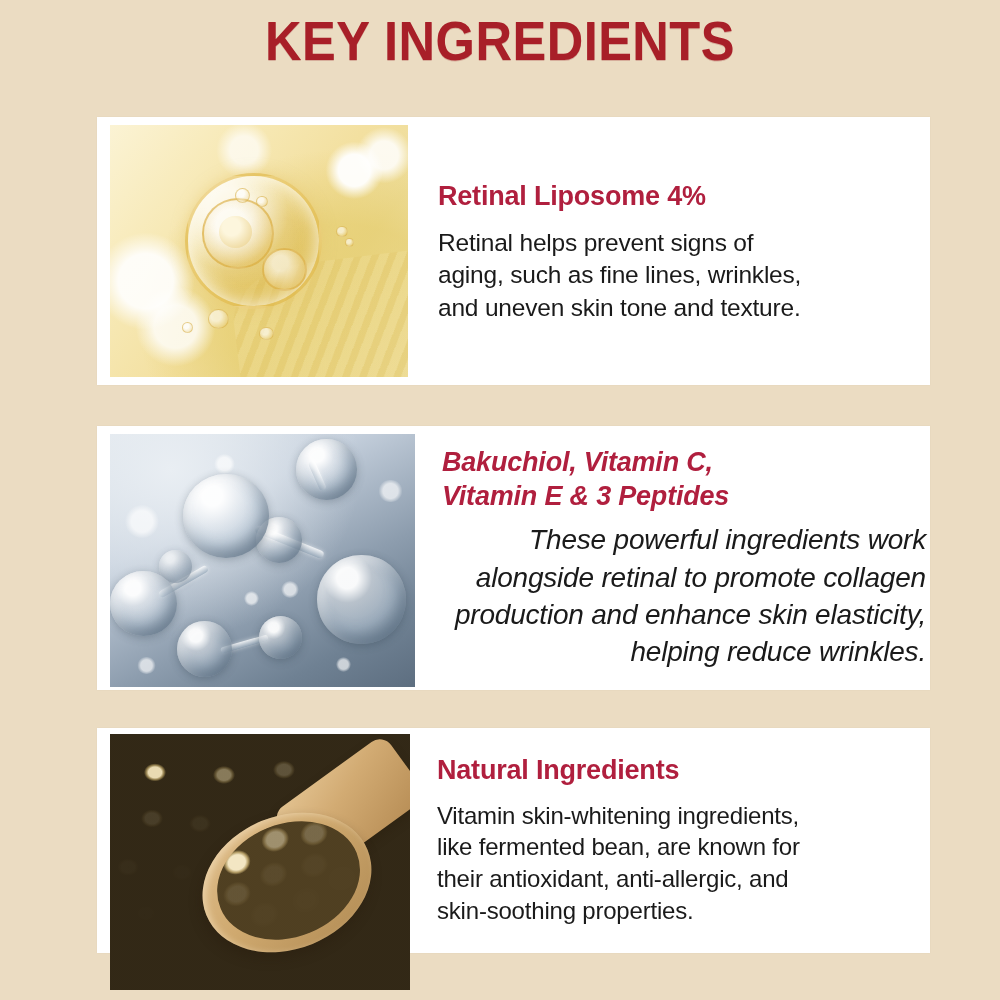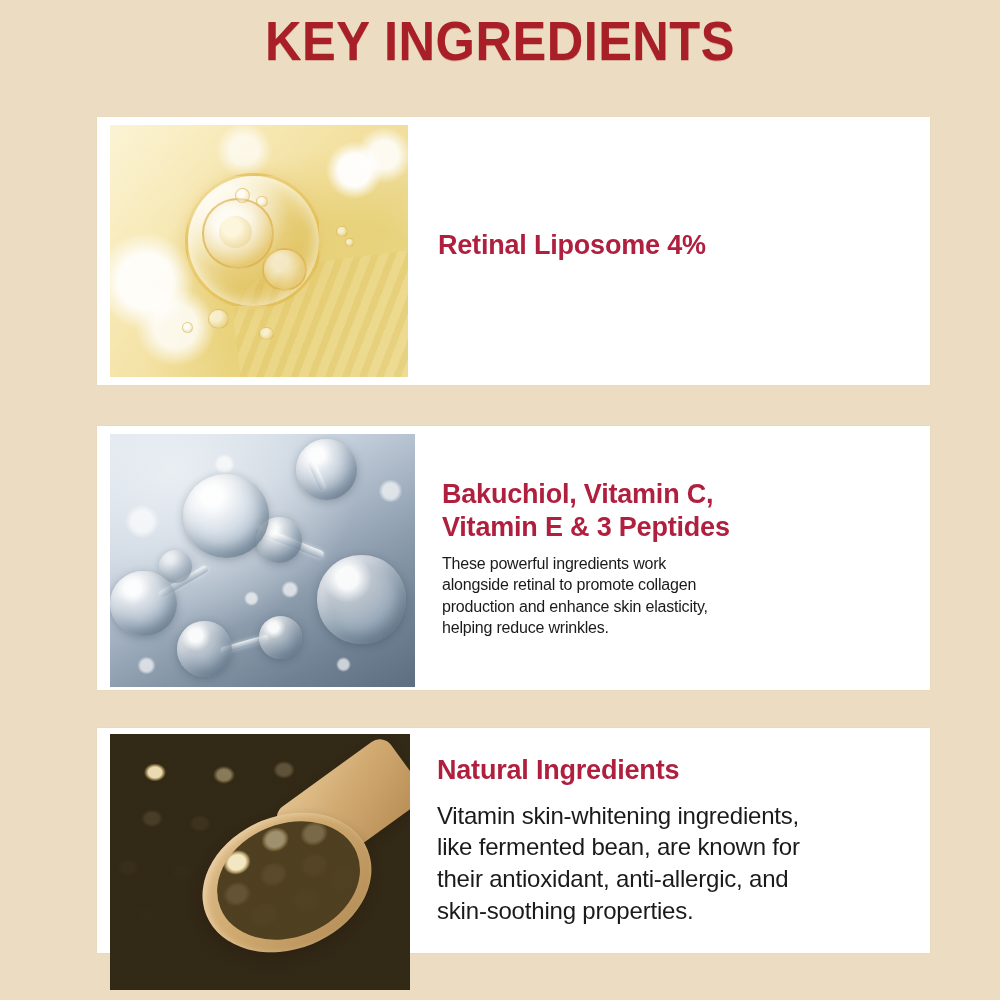--- a/index.html
+++ b/index.html
@@ -57,21 +57,21 @@
 
   .card-body {
     flex: 1 1 auto;
     padding-left: 30px;
     padding-right: 4px;
     display: flex;
     flex-direction: column;
     justify-content: center;
   }
   .card-1 .card-body { padding-top: 2px; }
-  .card-2 .card-body { padding-left: 27px; }
+  .card-2 .card-body { padding-left: 27px; font-style: italic; }
   .card-3 .card-body { padding-left: 27px; }
 
   .card-heading {
     color: #b01f3e;
     font-weight: 700;
     font-size: 27px;
     line-height: 1.25;
     letter-spacing: -0.2px;
     margin-bottom: 13px;
     white-space: pre-line;
@@ -79,21 +79,21 @@
   .card-2 .card-heading { margin-bottom: 8px; }
   .card-3 .card-heading { margin-bottom: 12px; }
 
   .card-text {
     color: #1a1a1a;
     font-size: 24.5px;
     line-height: 1.33;
     letter-spacing: -0.2px;
     white-space: pre-line;
   }
-  .card-2 .card-text { font-size: 16px; }
+  .card-2 .card-text { font-size: 28px; text-align: right; }
   .card-3 .card-text { font-size: 24px; }
 
   
   .art-liposome {
     width: 100%; height: 100%;
     background:
       radial-gradient(circle at 82% 18%, rgba(255,255,255,0.95) 0 5%, rgba(255,255,255,0) 9%),
       radial-gradient(circle at 92% 12%, rgba(255,255,255,0.85) 0 4%, rgba(255,255,255,0) 8%),
       radial-gradient(circle at 12% 62%, rgba(255,255,255,0.9) 0 9%, rgba(255,255,255,0) 16%),
       radial-gradient(circle at 22% 80%, rgba(255,255,255,0.8) 0 7%, rgba(255,255,255,0) 13%),
@@ -304,20 +304,23 @@
         <div class="lipo-d lipo-d2"></div>
         <div class="lipo-d lipo-d3"></div>
         <div class="lipo-d lipo-d4"></div>
         <div class="lipo-d lipo-d5"></div>
         <div class="lipo-d lipo-d6"></div>
         <div class="lipo-d lipo-d7"></div>
       </div>
     </div>
     <div class="card-body">
       <div class="card-heading">Retinal Liposome 4%</div>
+      <div class="card-text">Retinal helps prevent signs of
+aging, such as fine lines, wrinkles,
+and uneven skin tone and texture.</div>
     </div>
   </div>
 
   <div class="card card-2">
     <div class="card-media">
       <div class="art-molecule">
         <div class="mol-bokeh bk1"></div>
         <div class="mol-bokeh bk2"></div>
         <div class="mol-bokeh bk3"></div>
         <div class="mol-bokeh bk4"></div>

